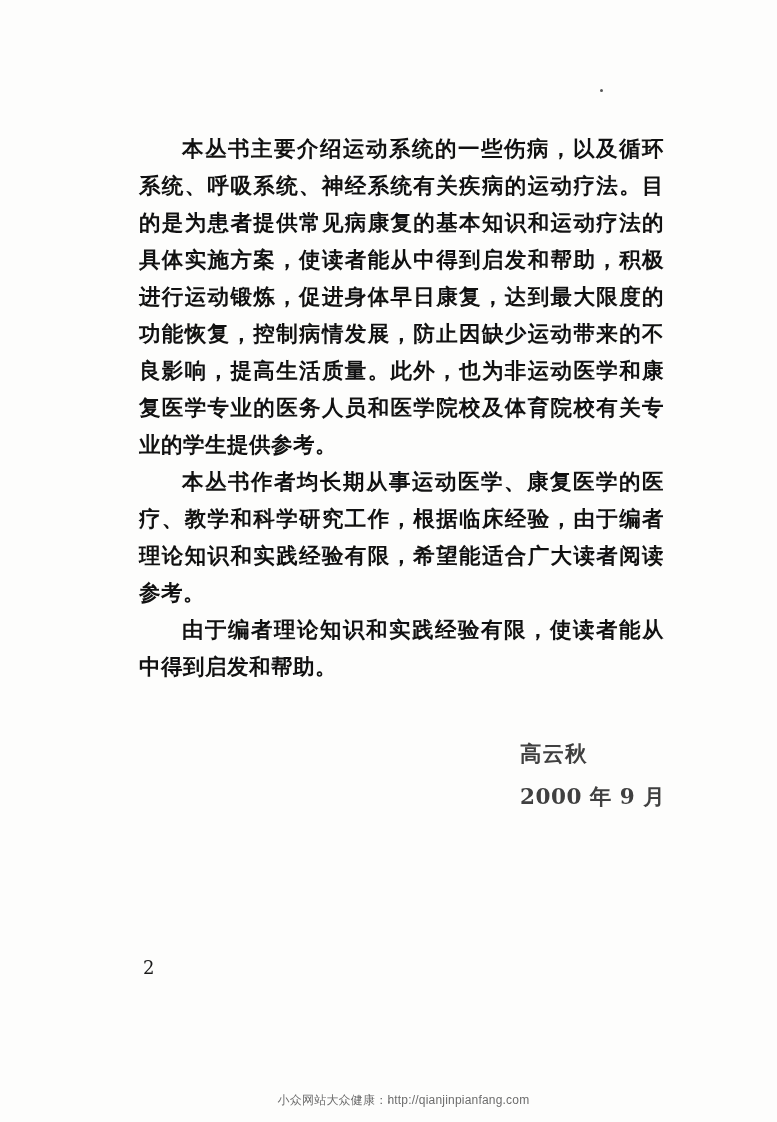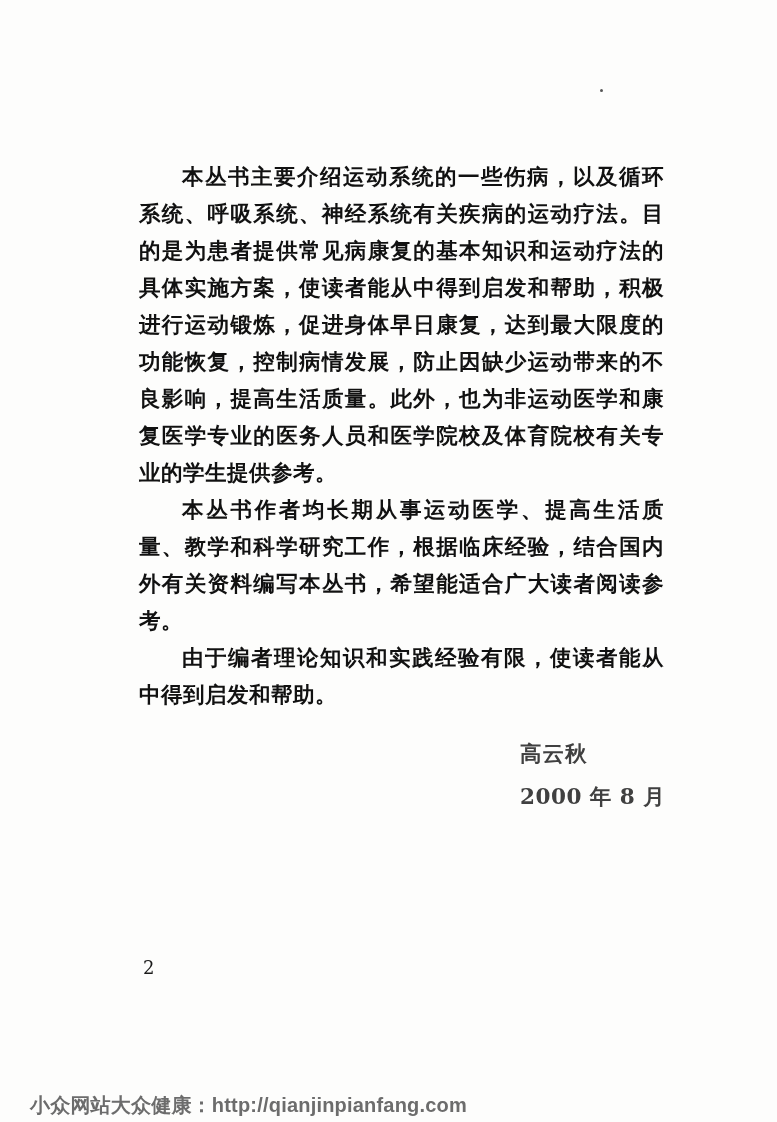--- a/index.html
+++ b/index.html
@@ -37,21 +37,20 @@
     top: 130px;
     width: 525px;
     font-size: 21.5px;
     line-height: 37px;
     letter-spacing: 0.5px;
     text-align: justify;
     text-justify: inter-character;
     color: #111111;
     font-family: "DejaVu Serif", serif;
     font-weight: 600;
-    margin-top: 28px;
   }
   .para {
     margin: 0 0 0 0;
     text-indent: 2em;
     text-align: justify;
   }
   .para + .para {
     margin-top: 0px;
   }
 
@@ -75,45 +74,44 @@
     font-size: 18px;
     font-family: "DejaVu Serif", serif;
     color: #1a1a1a;
   }
 
   .footer-watermark {
     position: absolute;
     left: 0;
     right: 0;
     top: 1092px;
-    text-align: left;
+    text-align: center;
     font-family: "Liberation Sans", sans-serif;
-    font-size: 20px;
+    font-size: 12px;
     color: #6c6c6c;
     letter-spacing: 0.2px;
     padding-left: 30px;
-    font-weight: bold;
   }
 </style>
 </head>
 <body>
 
 <div class="page">
 
   <span class="speck s1"></span>
   <span class="speck s2"></span>
 
   <div class="body-text">
     <p class="para">本丛书主要介绍运动系统的一些伤病，以及循环系统、呼吸系统、神经系统有关疾病的运动疗法。目的是为患者提供常见病康复的基本知识和运动疗法的具体实施方案，使读者能从中得到启发和帮助，积极进行运动锻炼，促进身体早日康复，达到最大限度的功能恢复，控制病情发展，防止因缺少运动带来的不良影响，提高生活质量。此外，也为非运动医学和康复医学专业的医务人员和医学院校及体育院校有关专业的学生提供参考。</p>
-    <p class="para">本丛书作者均长期从事运动医学、提高生活质量、教学和科学研究工作，根据临床经验，结合国内外有关资料编写本丛书，希望能适合广大读者阅读参考。</p>
+    <p class="para">本丛书作者均长期从事运动医学、康复医学的医疗、教学和科学研究工作，根据临床经验，由于编者理论知识和实践经验有限，希望能适合广大读者阅读参考。</p>
     <p class="para">由于编者理论知识和实践经验有限，使读者能从中得到启发和帮助。</p>
   </div>
 
   <div class="signature">
     <span class="sig-name">高云秋</span>
-    <span class="sig-date">2000 年 8 月</span>
+    <span class="sig-date">2000 年 9 月</span>
   </div>
 
   <div class="page-number">2</div>
 
   <div class="footer-watermark">小众网站大众健康：http://qianjinpianfang.com</div>
 
 </div>
 
 </body></html>

